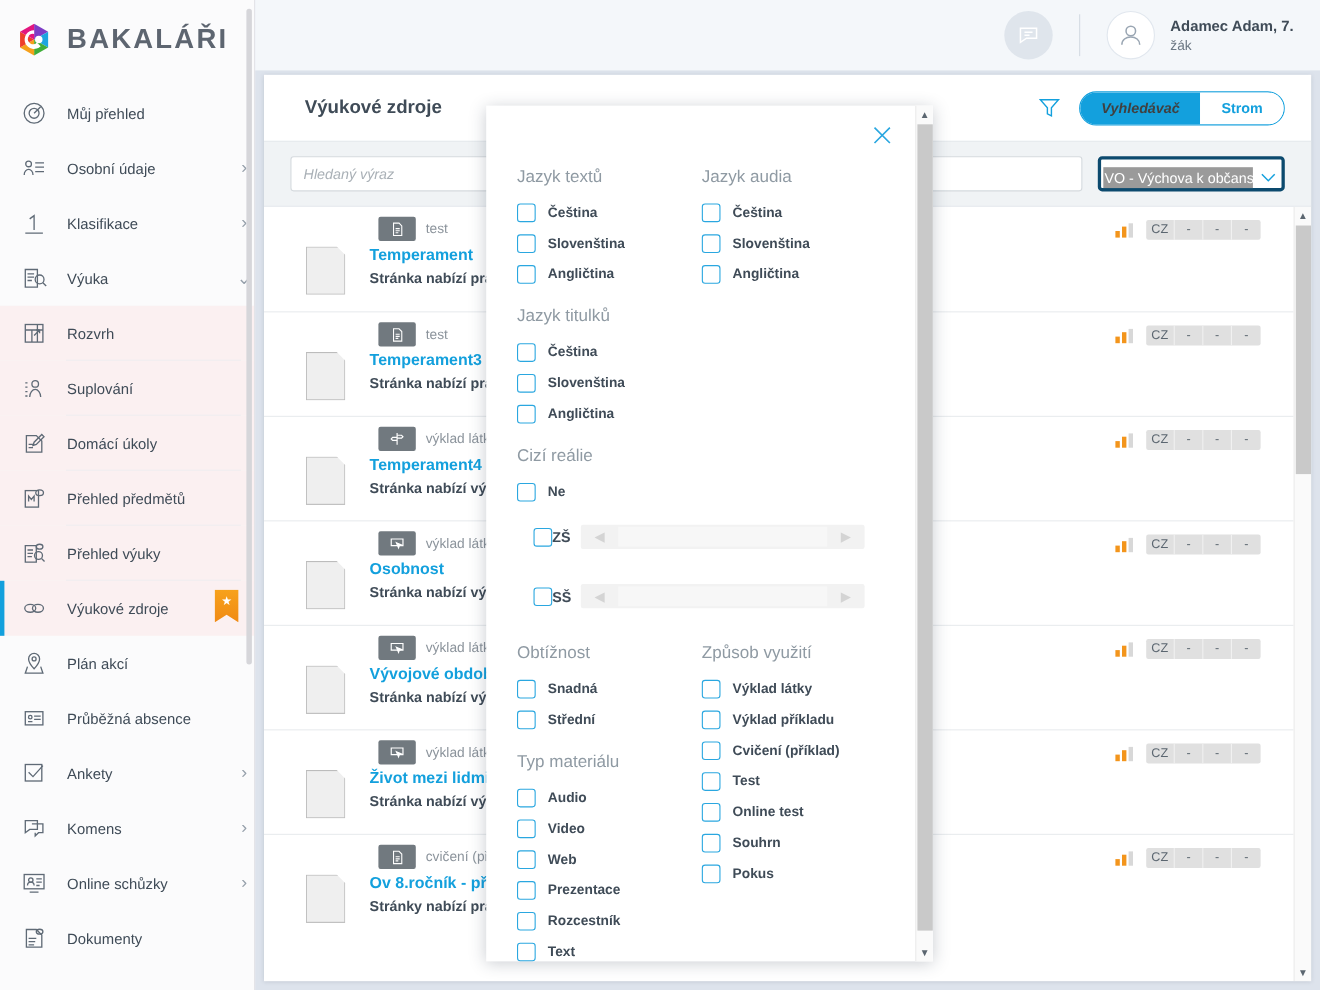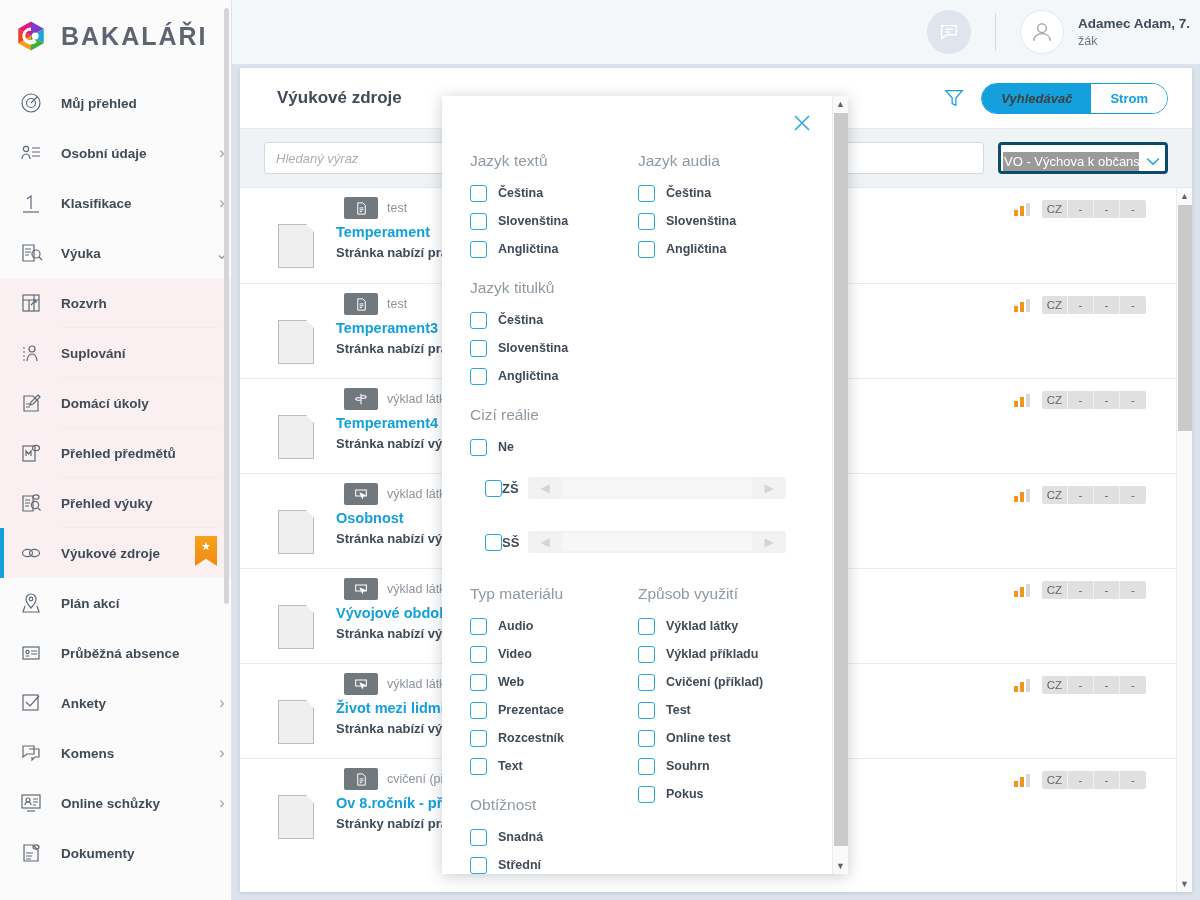--- a/index.html
+++ b/index.html
@@ -20,21 +20,21 @@
   .brand { display: flex; align-items: center; height: 72px; padding-left: 14px; gap: 13px; }
   .brand-logo { width: 34px; height: 34px; flex: 0 0 34px; }
   .brand-name { font-size: 25px; font-weight: bold; letter-spacing: 2px; color: #5d6570; }
 
   .nav { padding-top: 6px; }
   .nav-item {
     position: relative; display: flex; align-items: center;
     height: 50px; padding-left: 16px; gap: 15px; cursor: pointer;
   }
   .nav-item .ico { width: 30px; height: 30px; flex: 0 0 30px; display: flex; align-items: center; justify-content: center; color: #5f6a76; }
-  .nav-label { font-size: 13.5px; font-weight: bold; color: #3f4b57; flex: 1; }
+  .nav-label { font-size: 13.5px; font-weight: normal; color: #3f4b57; flex: 1; }
   .nav-chev { width: 18px; color: #96a0ab; display: flex; align-items: center; justify-content: center; }
   .nav-item.sep::after {
     content: ""; position: absolute; left: 60px; right: 12px; bottom: 0;
     border-bottom: 1px solid #ededf0;
   }
   .nav-item.tinted { background: #fbf0f1; }
   .nav-item.active { background: #fbf0f1; }
   .nav-item.active::before {
     content: ""; position: absolute; left: 0; top: 0; bottom: 0; width: 4px; background: #13a0dd;
   }
@@ -44,21 +44,21 @@
     clip-path: polygon(0 0, 100% 0, 100% 100%, 50% 76%, 0 100%);
     display: flex; align-items: flex-start; justify-content: center; padding-top: 4px;
     color: #fff; font-size: 11px;
   }
   .sb-thumb-side { position: absolute; right: 2px; top: 8px; width: 5px; height: 596px; background: #d6d6da; border-radius: 3px; }
 
   
   .topbar {
     position: absolute; left: 232px; top: 0; right: 0; height: 64px;
     background: #f4f7fa; display: flex; align-items: center; justify-content: flex-end;
-    padding-right: 10px; gap: 0;
+    padding-right: 24px; gap: 0;
   }
   .chat-btn {
     width: 44px; height: 44px; border-radius: 50%; background: #dfe5ec;
     display: flex; align-items: center; justify-content: center; color: #fff; cursor: pointer;
   }
   .tb-div { width: 1px; height: 38px; background: #d4dbe3; margin: 0 24px; }
   .avatar {
     width: 44px; height: 44px; border-radius: 50%; background: #fff;
     border: 1px solid #e1e7ee; display: flex; align-items: center; justify-content: center;
     color: #9aa6b3; margin-right: 14px;
@@ -770,20 +770,31 @@
               <span class="arw">◀</span>
               <span class="rail"></span>
               <span class="arw">▶</span>
             </span>
           </div>
         </div>
 
         <div class="fgrid">
           <div class="fcol">
             <div class="fgroup">
+              <div class="fgroup-title">Obtížnost</div>
+              <div class="chk-row">
+                  <span class="chk"></span>
+                  <span class="chk-label">Snadná</span>
+                </div>
+              <div class="chk-row">
+                  <span class="chk"></span>
+                  <span class="chk-label">Střední</span>
+                </div>
+            </div>
+            <div class="fgroup">
               <div class="fgroup-title">Typ materiálu</div>
               <div class="chk-row">
                   <span class="chk"></span>
                   <span class="chk-label">Audio</span>
                 </div>
               <div class="chk-row">
                   <span class="chk"></span>
                   <span class="chk-label">Video</span>
                 </div>
               <div class="chk-row">
@@ -794,31 +805,20 @@
                   <span class="chk"></span>
                   <span class="chk-label">Prezentace</span>
                 </div>
               <div class="chk-row">
                   <span class="chk"></span>
                   <span class="chk-label">Rozcestník</span>
                 </div>
               <div class="chk-row">
                   <span class="chk"></span>
                   <span class="chk-label">Text</span>
-                </div>
-            </div>
-            <div class="fgroup">
-              <div class="fgroup-title">Obtížnost</div>
-              <div class="chk-row">
-                  <span class="chk"></span>
-                  <span class="chk-label">Snadná</span>
-                </div>
-              <div class="chk-row">
-                  <span class="chk"></span>
-                  <span class="chk-label">Střední</span>
                 </div>
             </div>
           </div>
           <div class="fcol">
             <div class="fgroup">
               <div class="fgroup-title">Způsob využití</div>
               <div class="chk-row">
                   <span class="chk"></span>
                   <span class="chk-label">Výklad látky</span>
                 </div>

